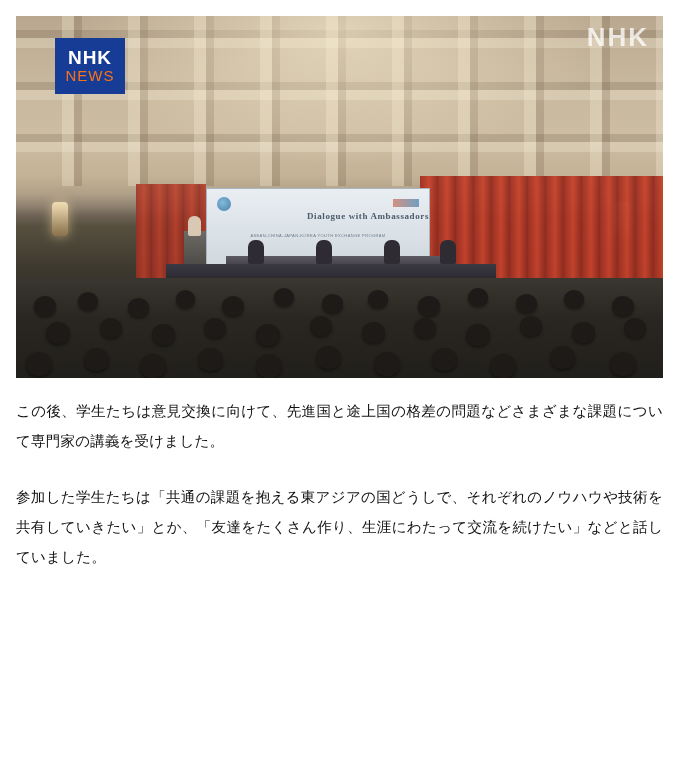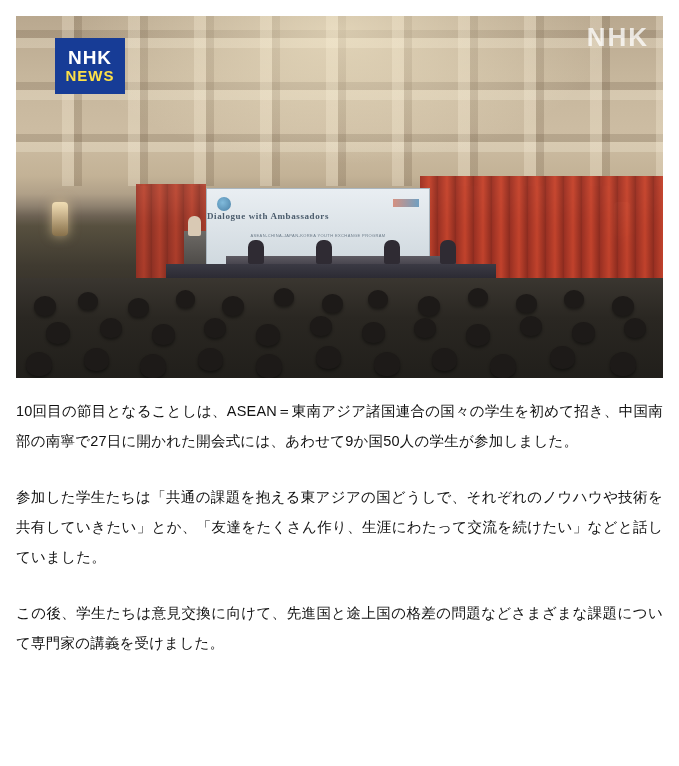--- a/index.html
+++ b/index.html
@@ -89,21 +89,21 @@
   
   .screen {
     position: absolute;
     left: 190px; top: 172px; width: 222px; height: 78px;
     background: linear-gradient(to bottom, #e9eef2, #cfd8de);
     border: 1px solid #aab6bf;
   }
   .screen .scr-title {
     position: absolute;
     left: 0; right: 0; top: 22px;
-    text-align: left;
+    text-align: right;
     font-size: 9px;
     font-weight: bold;
     letter-spacing: 0.6px;
     color: #4a5b6b;
     font-family: "Liberation Serif", serif;
   }
   .screen .scr-sub {
     position: absolute;
     left: 0; right: 0; top: 44px;
     text-align: center;
@@ -182,23 +182,23 @@
     justify-content: center;
     line-height: 1.05;
   }
   .nhk-badge .nhk {
     color: #ffffff;
     font-size: 19px;
     font-weight: bold;
     letter-spacing: 1px;
   }
   .nhk-badge .news {
-    color: #fde047;
+    color: #f97316;
     font-size: 15px;
-    font-weight: bold;
+    font-weight: normal;
     letter-spacing: 1px;
   }
   
   .watermark {
     position: absolute;
     right: 14px; top: 6px;
     color: rgba(255,255,255,0.75);
     font-size: 26px;
     font-weight: bold;
     letter-spacing: 2px;
@@ -296,18 +296,17 @@
 
     <div class="nhk-badge">
       <span class="nhk">NHK</span>
       <span class="news">NEWS</span>
     </div>
 
     <div class="watermark">NHK</div>
   </div>
 
   <div class="article">
-    <p>10回目の節目となることしは、ASEAN＝東南アジア諸国連合の国々の学生を初めて招き、中国南部の南寧で27日に開かれた開会式には、あわせて9か国50人の学生が参加しました。</p>
+    <p>この後、学生たちは意見交換に向けて、先進国と途上国の格差の問題などさまざまな課題について専門家の講義を受けました。</p>
     <p>参加した学生たちは「共通の課題を抱える東アジアの国どうしで、それぞれのノウハウや技術を共有していきたい」とか、「友達をたくさん作り、生涯にわたって交流を続けたい」などと話していました。</p>
-    <p>この後、学生たちは意見交換に向けて、先進国と途上国の格差の問題などさまざまな課題について専門家の講義を受けました。</p>
   </div>
 
 </div>
 
 </body></html>

